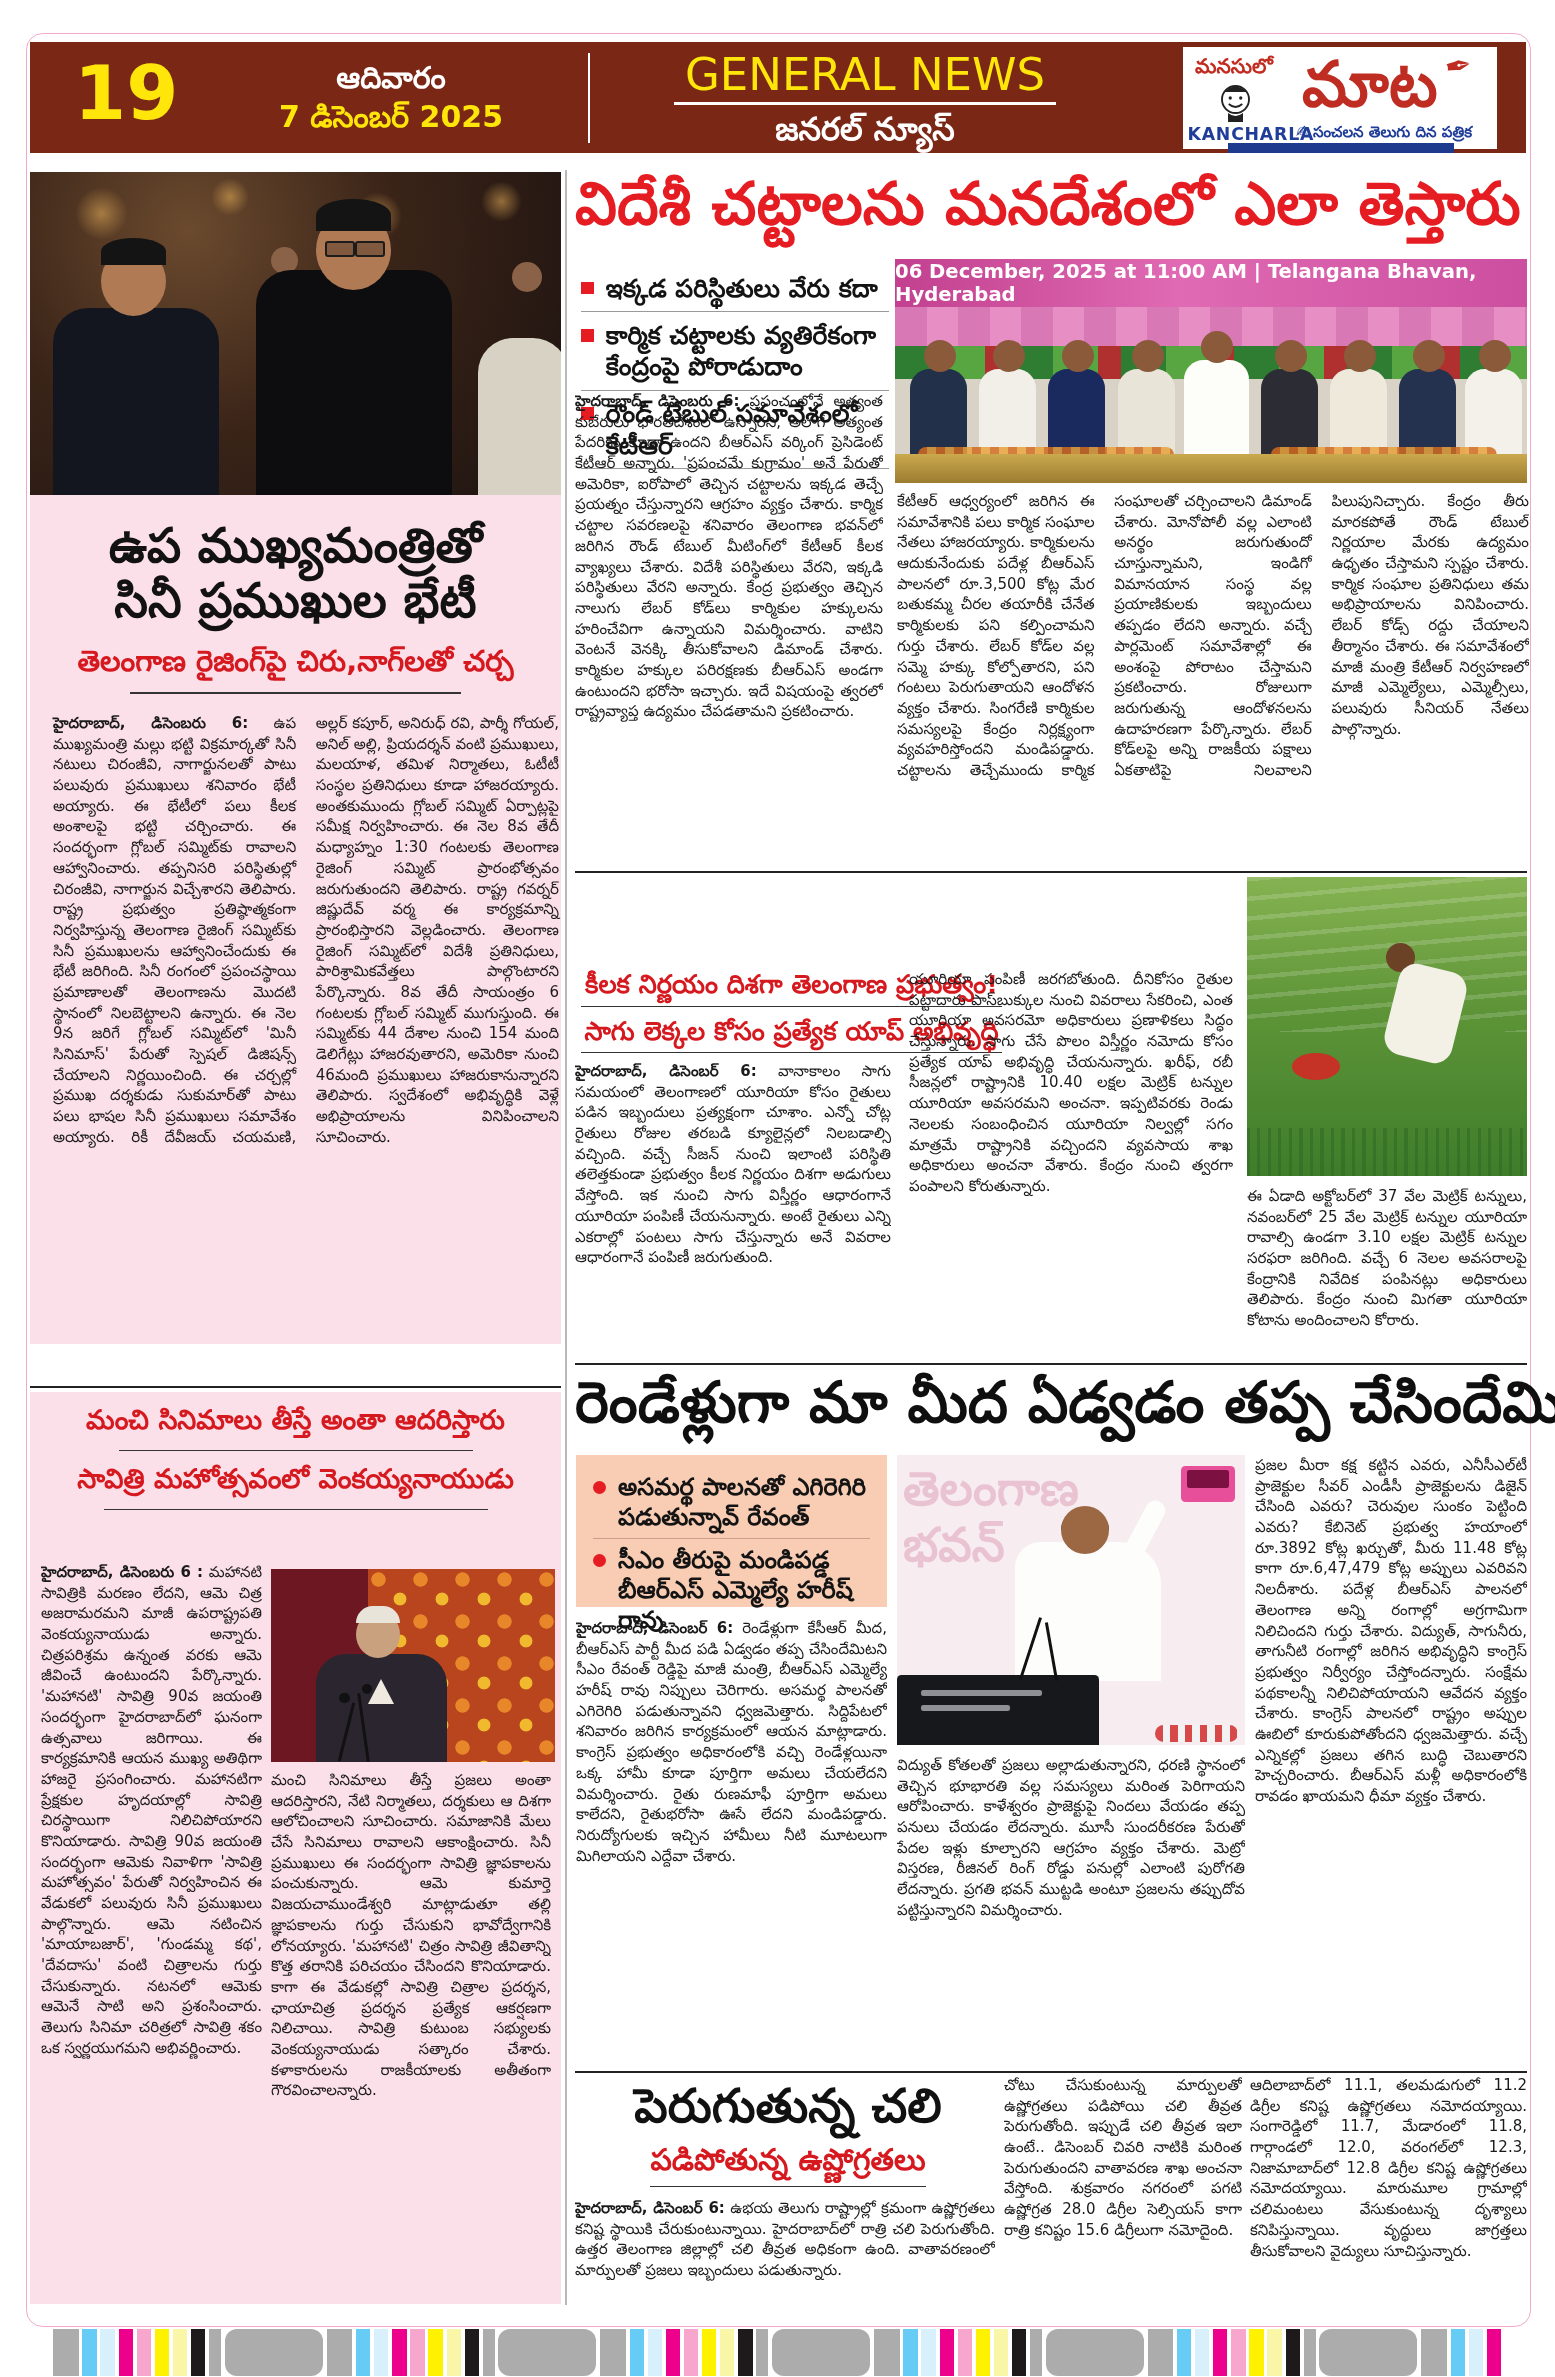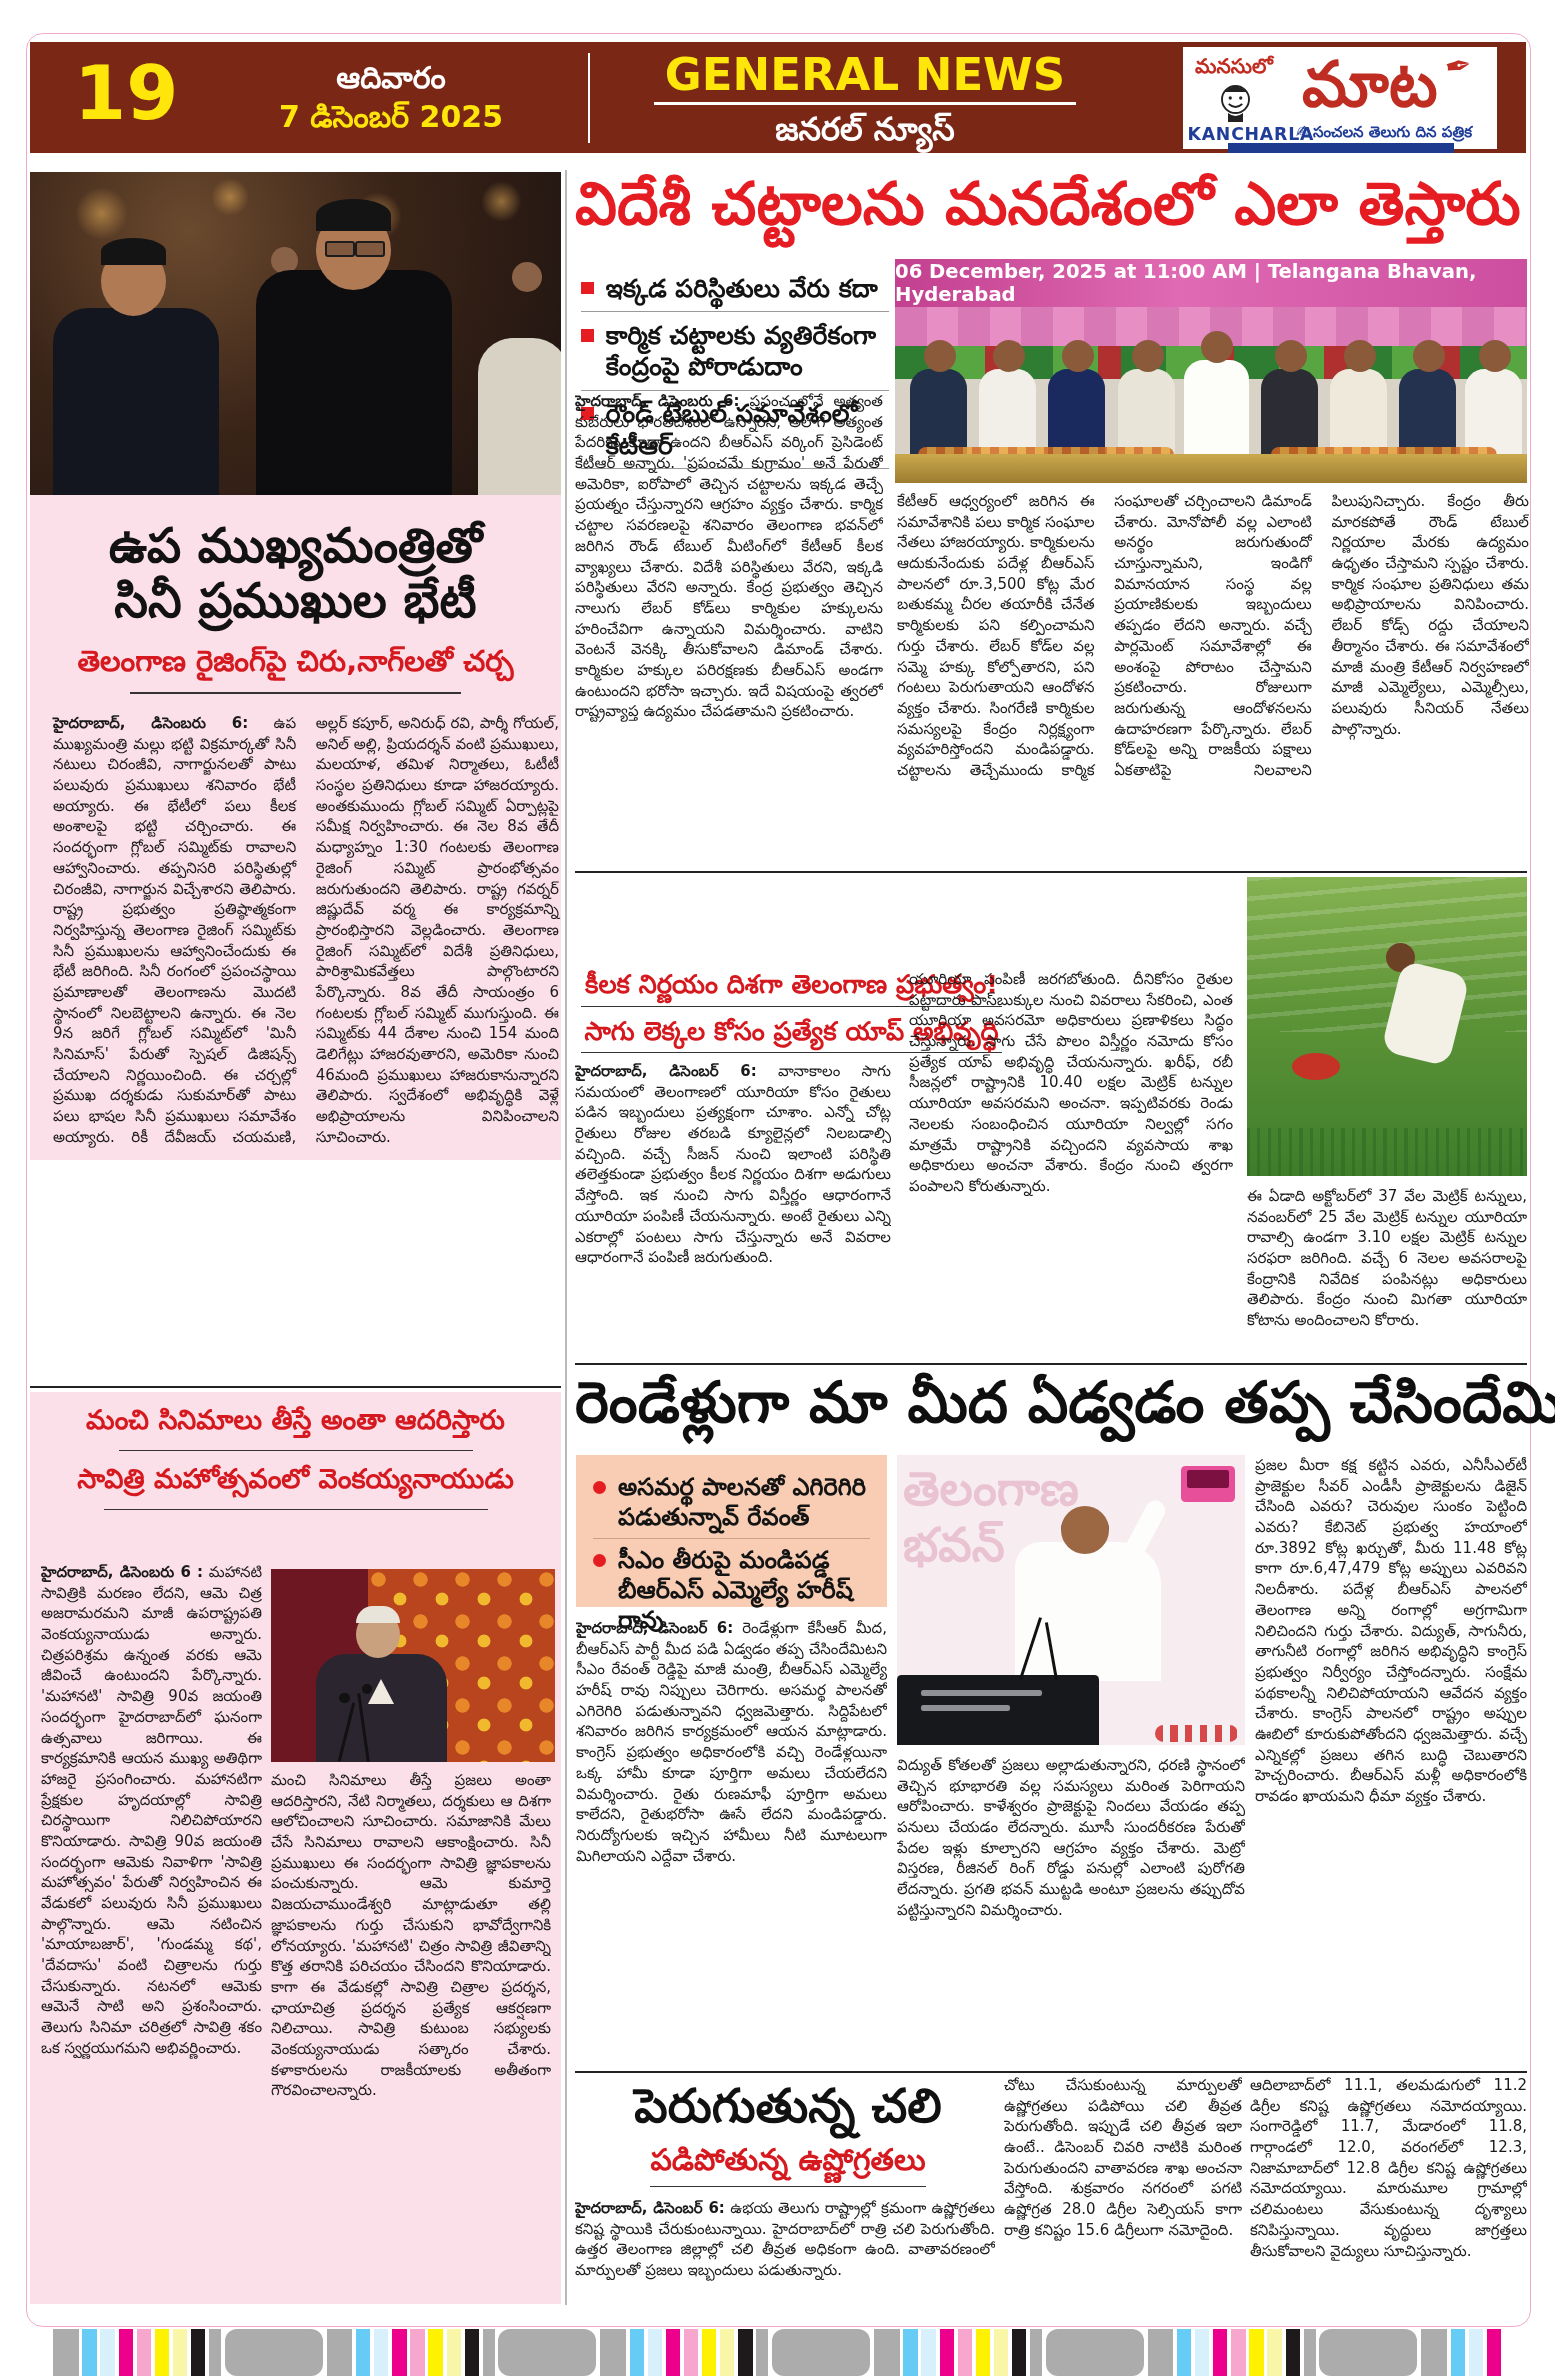--- a/index.html
+++ b/index.html
@@ -9,21 +9,21 @@
   
   .page-frame{left:25.6px;top:33px;width:1503px;height:2292px;border:1.5px solid #f2a9c9;border-radius:16.6px;}
   
   .header{left:30px;top:42px;width:1496px;height:111px;background:#7a2716;}
   .pgnum{left:44px;top:6px;font-size:75px;line-height:1.2;font-weight:800;color:#ffe60a;}
   .dateblock{left:173px;top:18px;width:376px;text-align:center;}
   .dateblock .wd{font-size:30px;font-weight:800;color:#ffffff;line-height:1.2;}
   .dateblock .dt{font-size:30px;font-weight:800;color:#ffe60a;line-height:1.2;margin-top:3px;}
   .hdr-divider{left:558px;top:10.5px;width:2.3px;height:90px;background:#ffffff;}
   .section-block{left:579px;top:7.5px;width:512px;text-align:center;}
-  .section-en{display:inline-block;font-size:45px;font-weight:700;color:#ffe60a;border-bottom:3px solid #ffffff;padding:0 10.5px 3px 10.5px;line-height:1.1;}
+  .section-en{display:inline-block;font-size:45px;font-weight:400;color:#ffe60a;border-bottom:3px solid #ffffff;padding:0 10.5px 3px 10.5px;line-height:1.1;}
   .section-te{font-size:32px;font-weight:700;color:#ffffff;margin-top:4.5px;}
   .masthead{left:1153px;top:4.5px;width:314px;height:102px;background:#ffffff;}
   .mast-top{left:12px;top:7.5px;font-size:20.3px;font-weight:800;color:#c22b20;}
   .mast-face{left:33px;top:33px;width:39px;height:42px;}
   .mast-brand{left:4.5px;top:77px;font-size:17.3px;font-weight:800;color:#1f3d99;letter-spacing:0.8px;}
   .mast-title{left:119px;top:6px;font-size:63px;line-height:1;font-weight:800;color:#bf2d22;}
   .pen-icon{left:262px;top:0px;font-size:32px;color:#bf2d22;transform:rotate(-10deg);}
   .mast-tagline{left:113px;top:75px;font-size:15px;font-weight:800;color:#1f3d99;}
   .nib-icon{color:#1f3d99;font-size:16.6px;margin-right:3px;}
   .mast-bar{left:45px;top:96px;width:226px;height:10.5px;background:#1e3a8f;}
@@ -41,21 +41,21 @@
   .cols3{column-count:3;column-gap:19.6px;}
   
   .photo-cinema{left:30px;top:172px;width:531px;height:324px;overflow:hidden;
      background:radial-gradient(circle at 30% 18%,#6b4a2e 0%,#3a2418 45%,#1c1210 100%);}
   .bokeh{position:absolute;border-radius:50%;background:radial-gradient(circle,#e8b05a,rgba(0,0,0,0) 70%);opacity:.55;}
   .crowd-head{position:absolute;border-radius:50%;background:#8a6247;}
   .fig-torso{position:absolute;bottom:0;border-radius:35px 35px 0 0;}
   .fig-head{position:absolute;border-radius:50%;background:#b07a55;}
   .fig-hair{position:absolute;border-radius:50% 50% 0 0;background:#141414;}
   .panel-pink{background:#fbdfe9;}
-  .panel-cinema{left:30px;top:495px;width:531px;height:665px;}
+  .panel-cinema{left:30px;top:495px;width:531px;height:849px;}
   .p-headline{font-weight:800;color:#121212;text-align:center;line-height:1.16;}
   .cinema-headline{padding-top:22.6px;font-size:48px;}
   .p-subhead{font-weight:800;color:#d6191f;text-align:center;}
   .cinema-subhead{margin-top:15px;font-size:29px;}
   .sub-underline{height:1.5px;background:#333;margin:7.5px auto 0 auto;}
   .cinema-body{left:44px;top:713px;width:506px;height:661px;padding:0 9px;}
   .panel-savitri{left:30px;top:1392px;width:531px;height:912px;}
   .savitri-headline{padding-top:16.6px;font-size:42px;}
   .savitri-subhead{margin-top:12px;font-size:27px;}
   .savitri-col1{left:41px;top:1562px;width:221px;height:727px;}

